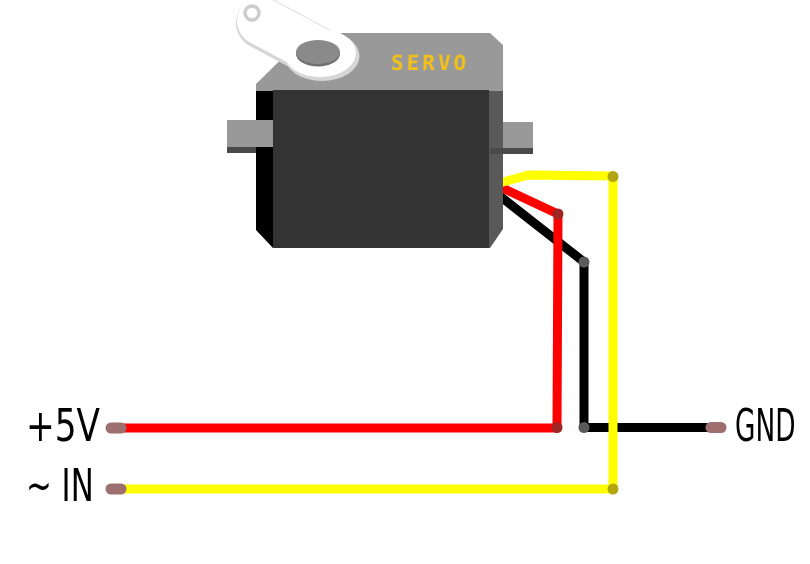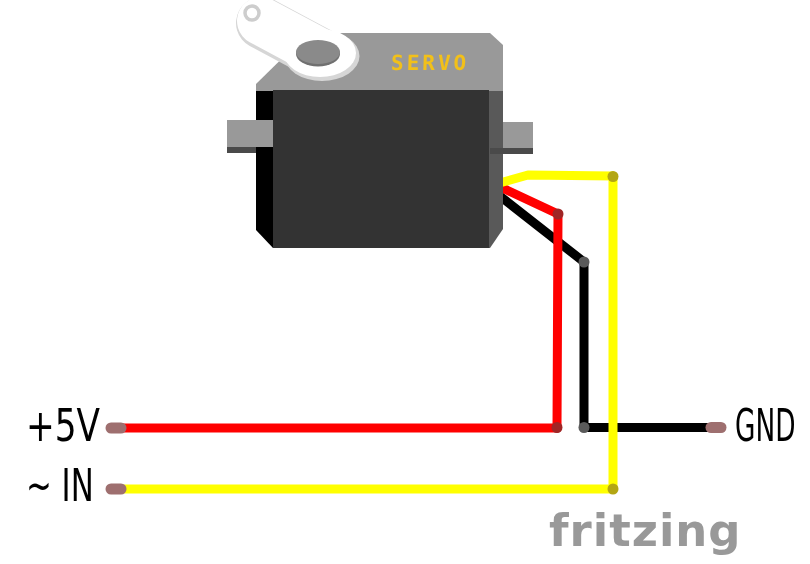--- a/index.html
+++ b/index.html
@@ -103,14 +103,13 @@
   </svg>
 
   <div id="servo-brand">SERVO</div>
 
   <div id="power-label" class="pin-label">+5V</div>
 
   <div id="signal-label" class="pin-label">~ IN</div>
 
   <div id="ground-label" class="pin-label">GND</div>
 
-  <div id="watermark">fritzing</div>
 </div>
 
 </body></html>

